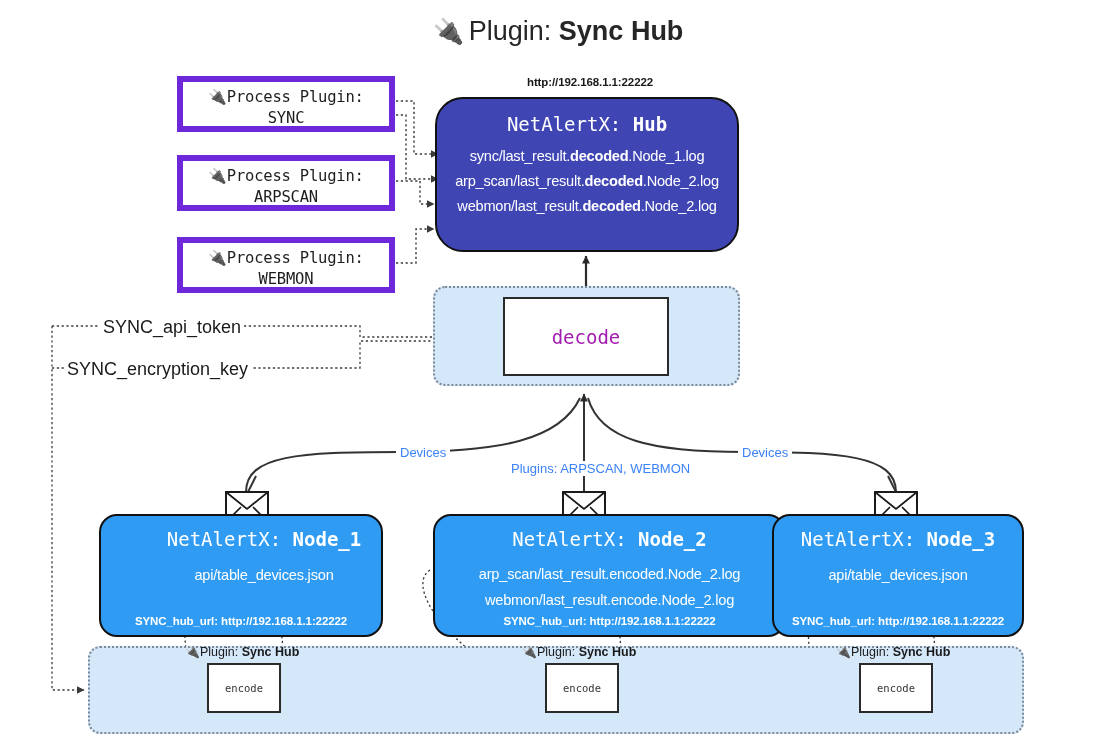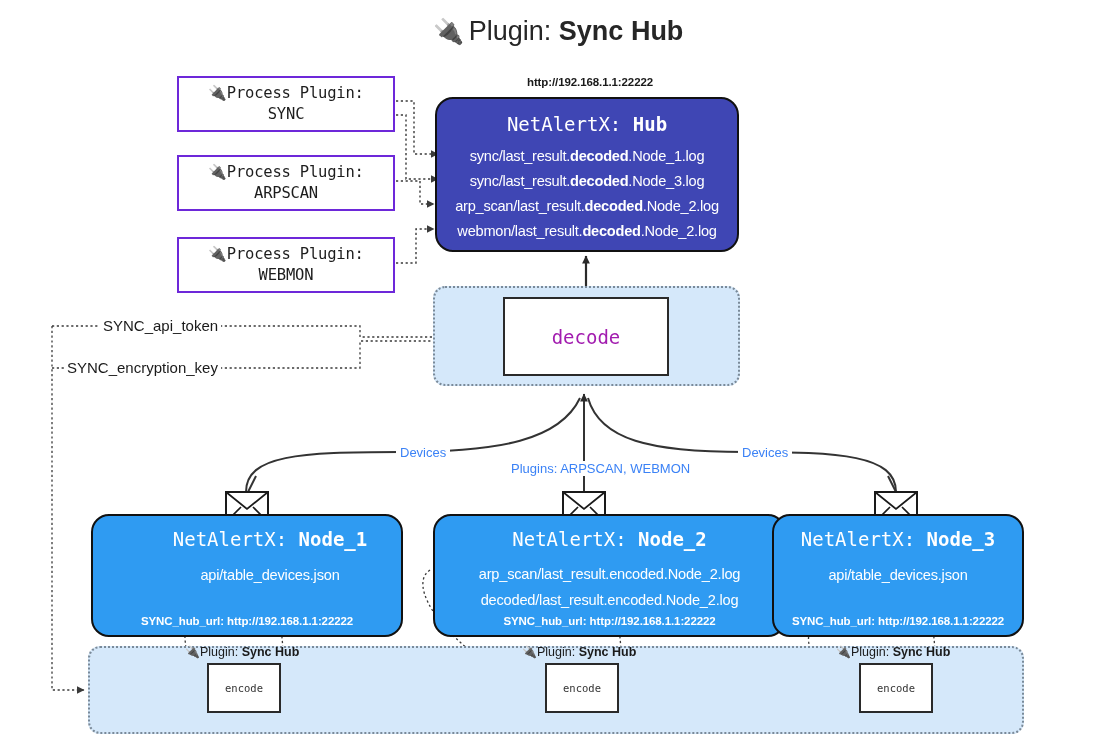--- a/index.html
+++ b/index.html
@@ -34,21 +34,21 @@
   }
   #page-title .plug { font-size: 25px; margin-right: 4px; }
   #page-title .strong { font-weight: bold; }
 
   
   .proc-box {
     position: absolute;
     width: 218px;
     height: 56px;
     background: #ffffff;
-    border: 2px solid #6d28d9;
+    border: 6px solid #6d28d9;
     box-sizing: border-box;
     font-family: "DejaVu Sans Mono", "Liberation Mono", monospace;
     font-size: 15.5px;
     color: #1d1d1d;
     line-height: 1.32;
     text-align: center;
     padding-top: 5px;
     letter-spacing: -0.2px;
   }
   .proc-box .l1 { display: block; white-space: nowrap; }
@@ -66,21 +66,21 @@
     color: #1a1a1a;
     letter-spacing: -0.1px;
   }
   #hub-box {
     position: absolute;
     left: 435px; top: 97px;
     width: 304px;
     height: 155px;
     background: #3f46b4;
     border: 2.5px solid #111111;
-    border-radius: 18px;
+    border-radius: 28px;
     box-sizing: border-box;
     color: #ffffff;
   }
   #hub-box .hub-title {
     text-align: center;
     font-family: "DejaVu Sans Mono", "Liberation Mono", monospace;
     font-size: 19px;
     margin-top: 14px;
     white-space: nowrap;
   }
@@ -122,21 +122,21 @@
     color: #a21caf;
     display: flex;
     align-items: center;
     justify-content: center;
   }
 
   
   .token-label {
     position: absolute;
     background: #ffffff;
-    font-size: 15px;
+    font-size: 18px;
     color: #1a1a1a;
     white-space: nowrap;
     padding: 0 3px;
   }
 
   
   .edge-label {
     position: absolute;
     background: #ffffff;
     font-size: 13px;
@@ -301,55 +301,54 @@
 
 <div id="hub-url">http://192.168.1.1:22222</div>
 
 <div id="hub-box">
   <div class="hub-title">
     <span>NetAlertX:</span>
     <span class="strong">Hub</span>
   </div>
   <div class="hub-lines">
     <div class="hub-line"><span>sync/last_result.</span><b>decoded</b><span>.Node_1.log</span></div>
-    <div class="hub-line"><span>sync/last_result.</span><b>decoded</b><span>.Node_3.log</span></div>
     <div class="hub-line"><span>arp_scan/last_result.</span><b>decoded</b><span>.Node_2.log</span></div>
     <div class="hub-line"><span>webmon/last_result.</span><b>decoded</b><span>.Node_2.log</span></div>
   </div>
 </div>
 
 <div id="decode-container"></div>
 <div id="decode-box">decode</div>
 
 <div class="token-label" style="left:100px; top:317px;">SYNC_api_token</div>
 <div class="token-label" style="left:64px; top:359px;">SYNC_encryption_key</div>
 
 <div class="edge-label" style="left:396px; top:445px;">Devices</div>
 <div class="edge-label" style="left:507px; top:461px;">Plugins: ARPSCAN, WEBMON</div>
 <div class="edge-label" style="left:738px; top:445px;">Devices</div>
 
-<div class="node-box" style="left:91px; top:514px; width:312px; height:123px;padding-left:46px;">
+<div class="node-box" style="left:99px; top:514px; width:284px; height:123px;padding-left:46px;">
   <div class="node-title">
     <span>NetAlertX:</span>
     <span class="strong">Node_1</span>
   </div>
   <div class="node-lines">
     <div class="node-line">api/table_devices.json</div>
   </div>
   <div class="node-foot">SYNC_hub_url: http://192.168.1.1:22222</div>
 </div>
 
 <div class="node-box" style="left:433px; top:514px; width:353px; height:123px;">
   <div class="node-title">
     <span>NetAlertX:</span>
     <span class="strong">Node_2</span>
   </div>
   <div class="node-lines" style="margin-top:11px;">
     <div class="node-line">arp_scan/last_result.encoded.Node_2.log</div>
-    <div class="node-line">decoded/last_result.encoded.Node_2.log</div>
+    <div class="node-line">webmon/last_result.encode.Node_2.log</div>
   </div>
   <div class="node-foot">SYNC_hub_url: http://192.168.1.1:22222</div>
 </div>
 
 <div class="node-box" style="left:772px; top:514px; width:252px; height:123px;">
   <div class="node-title">
     <span>NetAlertX:</span>
     <span class="strong">Node_3</span>
   </div>
   <div class="node-lines">

